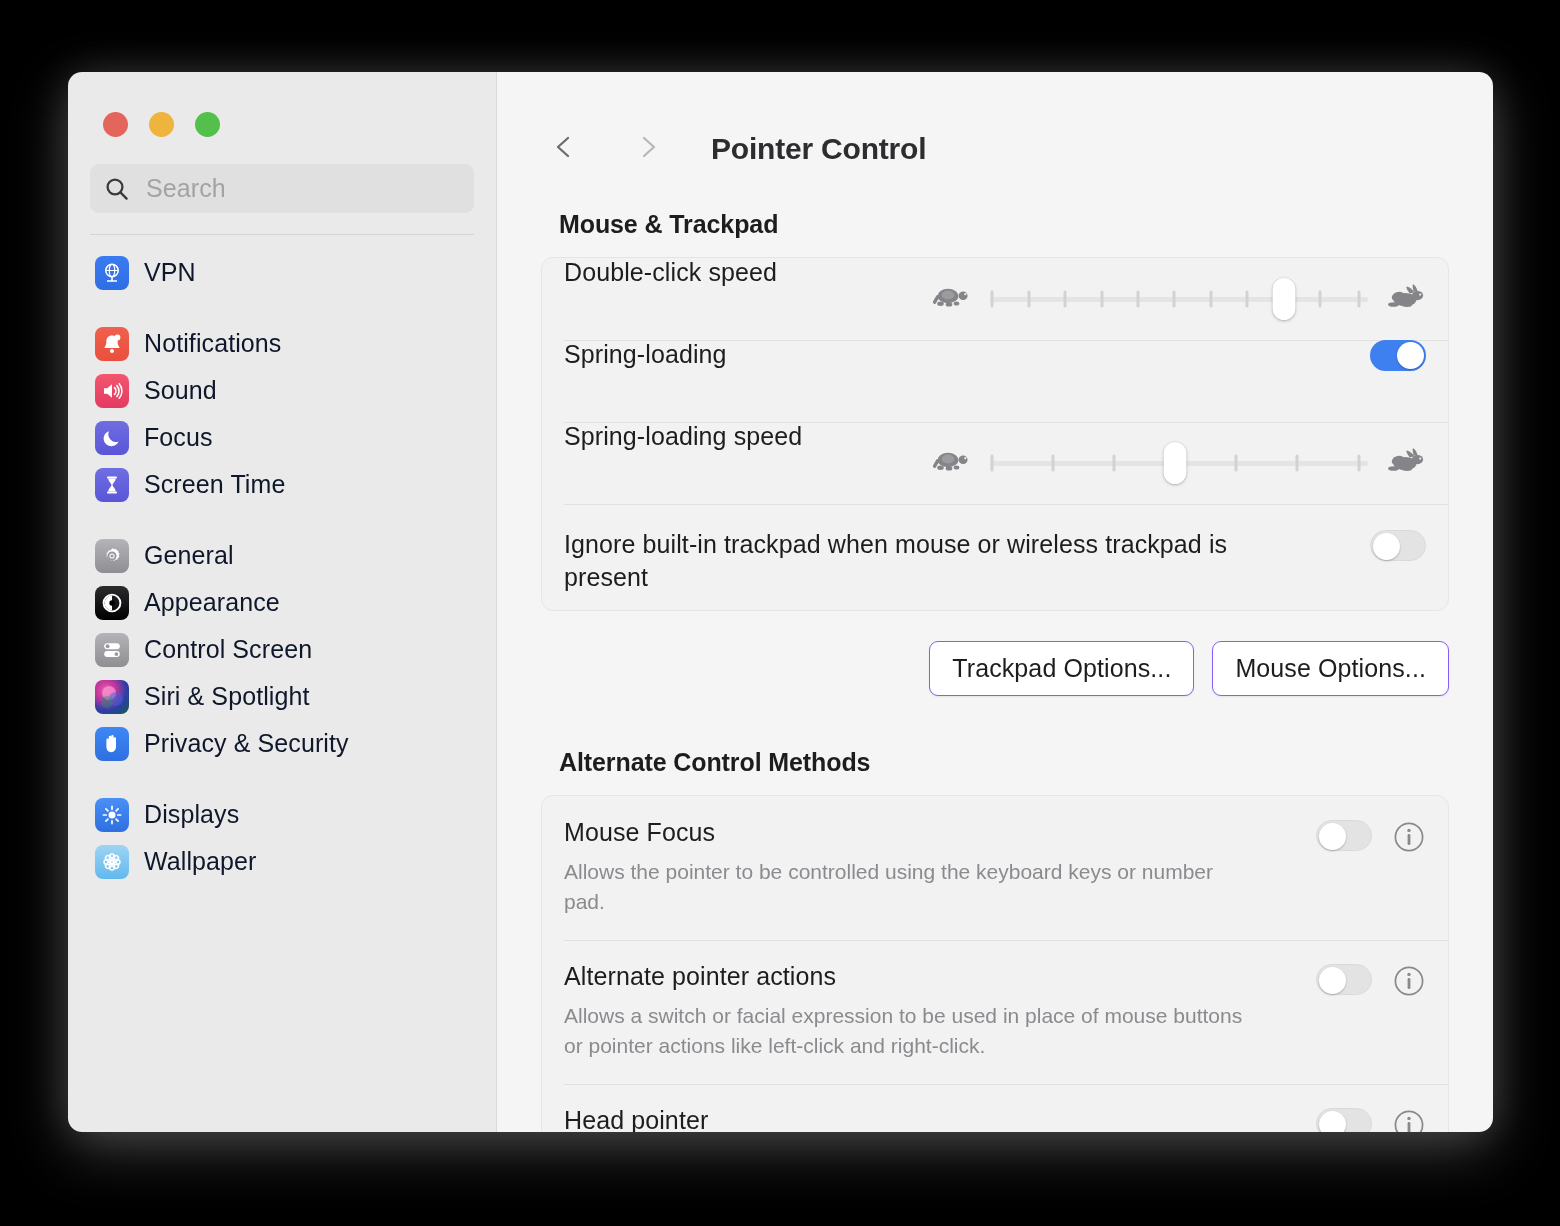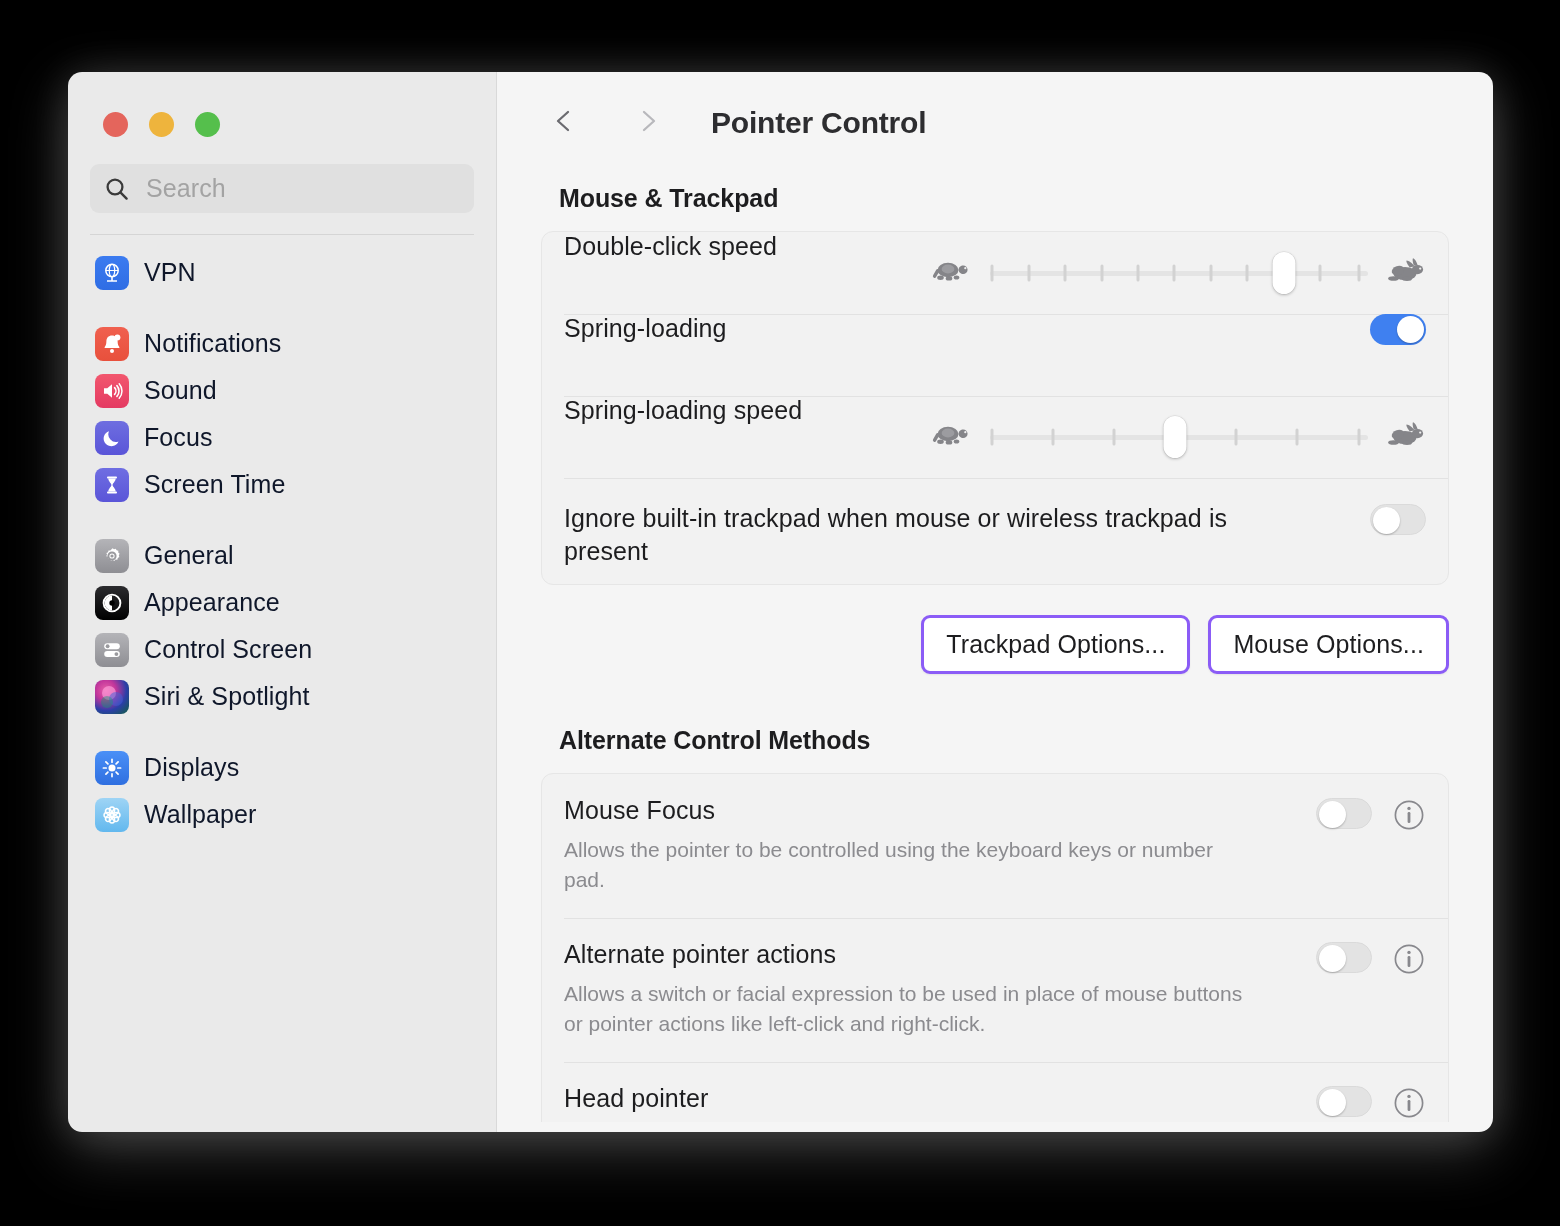--- a/index.html
+++ b/index.html
@@ -126,21 +126,21 @@
   #content {
     flex: 1;
     background: #f5f5f5;
     position: relative;
     overflow: hidden;
   }
 
   .content-header {
     display: flex;
     align-items: center;
-    padding: 28px 0 0 44px;
+    padding: 54px 0 0 44px;
     gap: 12px;
   }
   .navbtn {
     width: 46px; height: 46px;
     display: flex; align-items: center; justify-content: center;
   }
   .page-title {
     font-size: 30px;
     font-weight: bold;
     color: #2d2d30;
@@ -259,21 +259,21 @@
   }
 
   .btn-row {
     display: flex;
     justify-content: flex-end;
     gap: 18px;
     margin-top: 30px;
   }
   .push-btn {
     background: #ffffff;
-    border: 3px solid #8b5cf6;
+    border: 1px solid #8b5cf6;
     border-radius: 9px;
     font-size: 25px;
     color: #1d1d1f;
     padding: 12px 22px;
     font-family: "Liberation Sans", sans-serif;
     box-shadow: 0 1px 2px rgba(0,0,0,0.07);
     letter-spacing: 0.1px;
   }
 
   
@@ -423,20 +423,28 @@
         </div>
         <div class="nav-item">
           <span class="nav-icon ic-siri">
             <svg width="34" height="34" viewBox="0 0 34 34">
               <circle cx="14" cy="13" r="7" fill="rgba(255,160,220,0.65)"></circle>
               <circle cx="21" cy="19" r="7" fill="rgba(60,100,220,0.5)"></circle>
               <circle cx="12" cy="22" r="6" fill="rgba(20,150,120,0.45)"></circle>
             </svg>
           </span>
           <span class="nav-label">Siri &amp; Spotlight</span>
+        </div>
+        <div class="nav-item">
+          <span class="nav-icon ic-privacy">
+            <svg width="24" height="24" viewBox="0 0 24 24">
+              <path d="M6.4 12.8V7.6a1.2 1.2 0 0 1 2.4 0v3.1V4.9a1.2 1.2 0 0 1 2.4 0v5.8V4.3a1.2 1.2 0 0 1 2.4 0v6.4V6.4a1.2 1.2 0 0 1 2.4 0v8.2c0 3.2-1.8 5.6-4.9 5.6-3 0-4.7-1.9-4.7-5.4z" fill="#fff"></path>
+            </svg>
+          </span>
+          <span class="nav-label">Privacy &amp; Security</span>
         </div>
       </div>
 
       <div class="nav-group">
         <div class="nav-item">
           <span class="nav-icon ic-displays">
             <svg width="24" height="24" viewBox="0 0 24 24">
               <circle cx="12" cy="12" r="3.5" fill="#fff"></circle>
               <g stroke="#fff" stroke-width="1.7" stroke-linecap="round">
                 <line x1="12" y1="3.4" x2="12" y2="6.2"></line>

